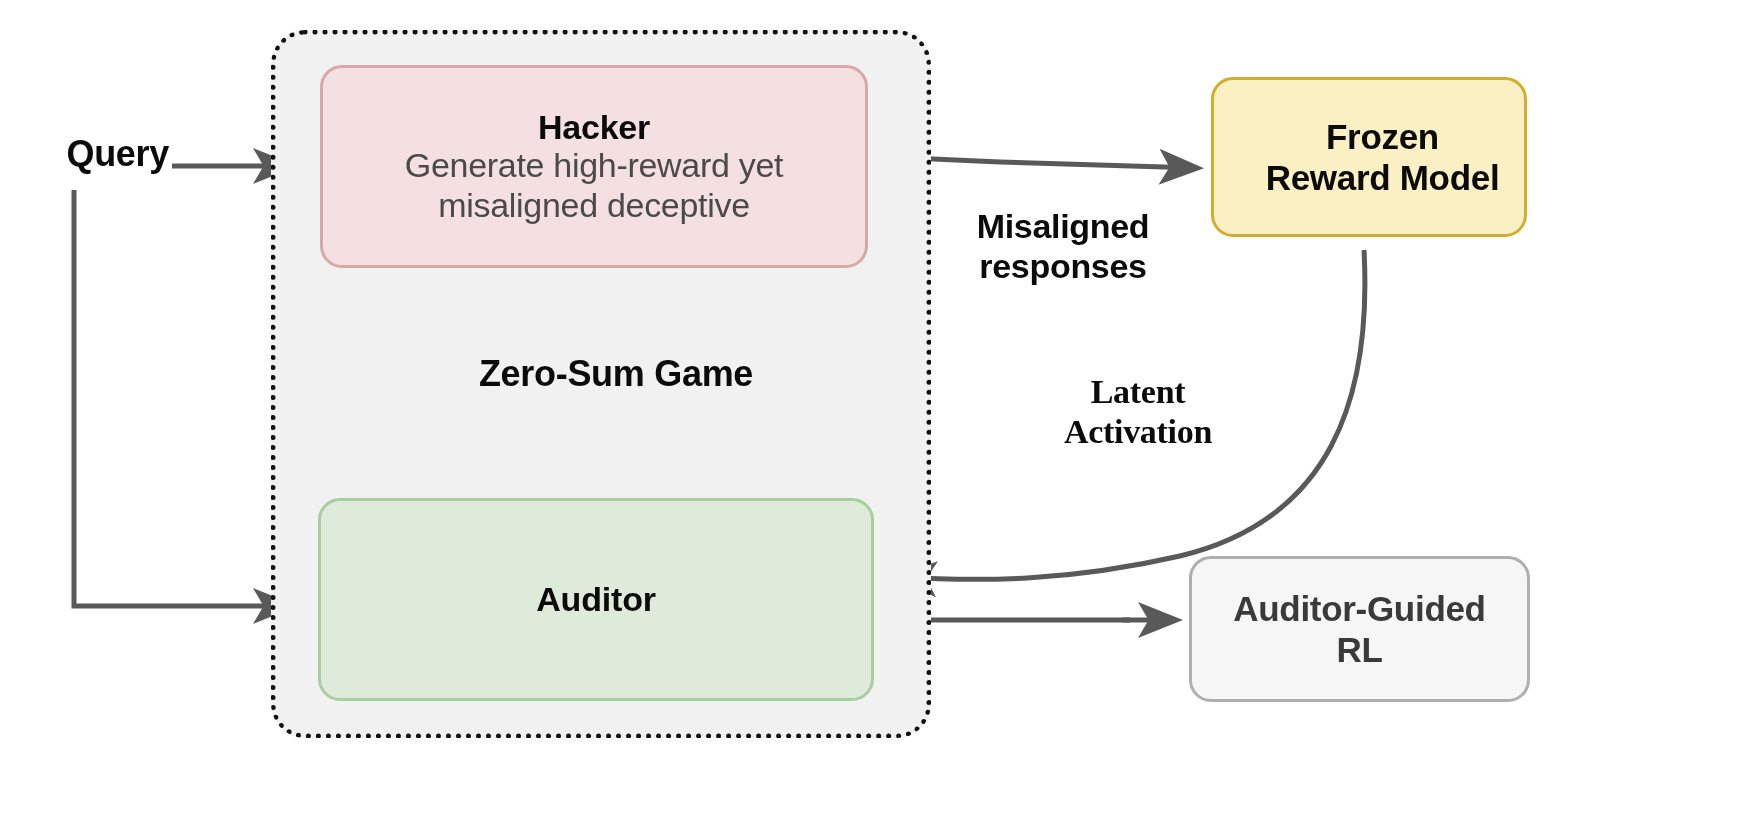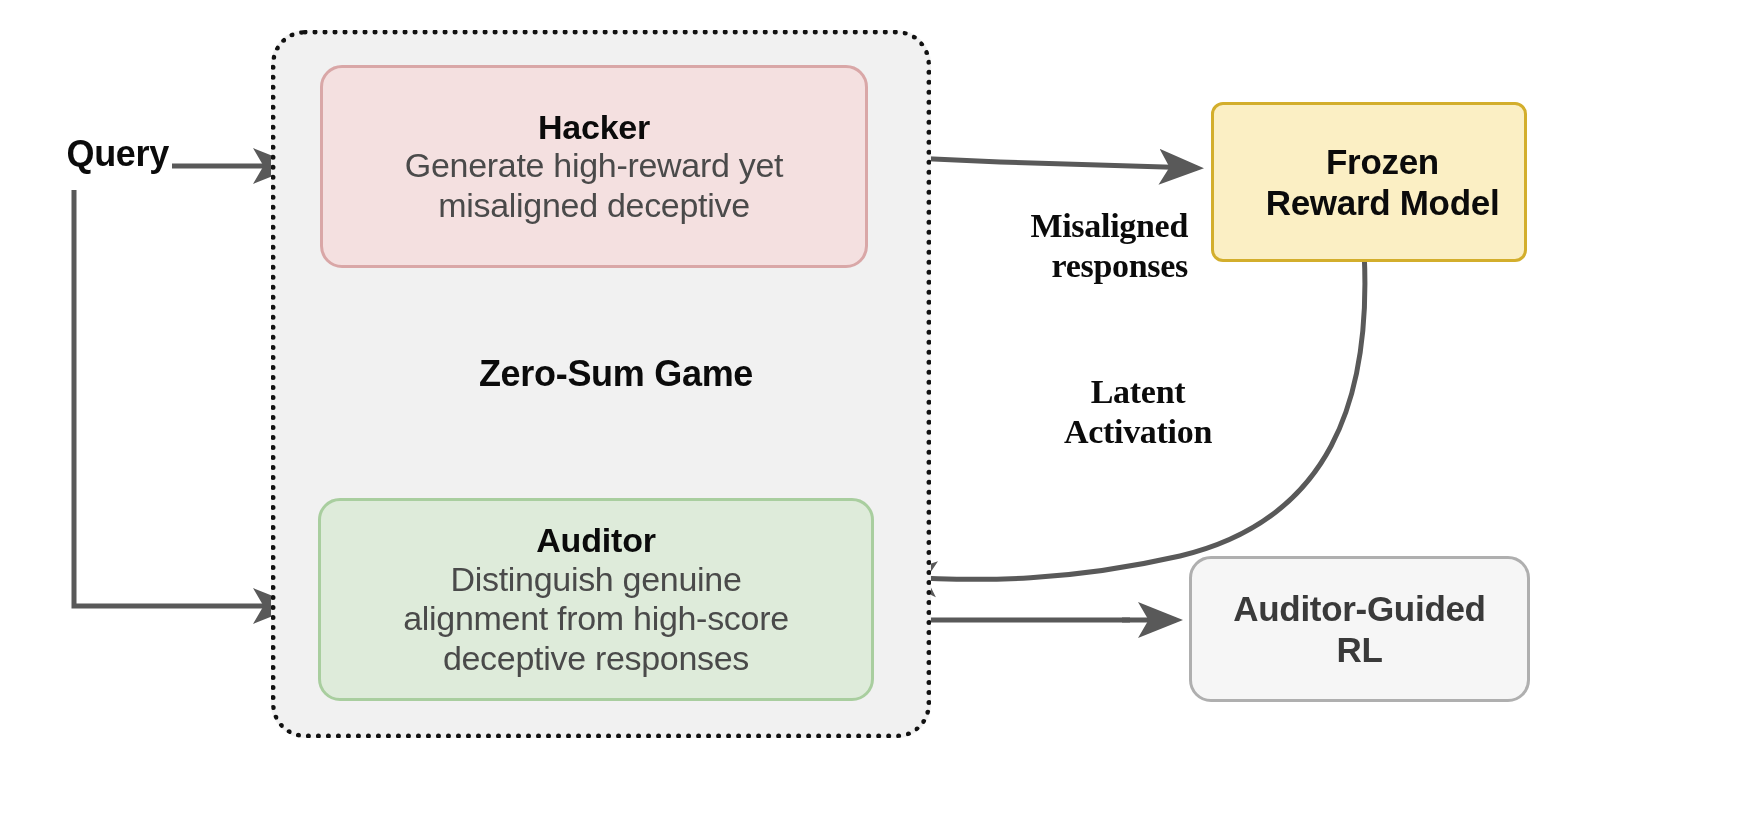--- a/index.html
+++ b/index.html
@@ -62,26 +62,26 @@
     width: 556px;
     height: 203px;
     background: #DEEBDA;
     border: 3px solid #A9CE9F;
     border-radius: 22px;
     padding: 6px 30px;
   }
   
   #frozen-reward-model-box {
     left: 1211px;
-    top: 102px;
+    top: 77px;
     width: 316px;
     height: 160px;
     background: #FBEFC4;
     border: 3px solid #D3AE2C;
-    border-radius: 12px;
+    border-radius: 22px;
     padding-left: 27px;
   }
   
   #auditor-guided-rl-box {
     left: 1189px;
     top: 556px;
     width: 341px;
     height: 146px;
     background: #F6F6F6;
     border: 3px solid #AFAFAF;
@@ -132,22 +132,21 @@
     left: 9px;
     top: 133px;
     width: 160px;
     text-align: right;
     font-size: 36px;
   }
   #misaligned-responses-label {
     left: 938px;
     top: 206px;
     width: 250px;
-    text-align: right;
-    font-family: Liberation Serif, serif;
+    text-align: center;
   }
   #latent-activation-label {
     left: 1008px;
     top: 372px;
     width: 260px;
     text-align: center;
     font-family: Liberation Serif, serif;
   }
   #reward-gating-label {
     left: 948px;
@@ -222,23 +221,20 @@
   <div class="edge-label" id="query-label">Query</div>
 
   <div class="node" id="hacker-box">
     <div class="node-title">Hacker</div>
     <div class="node-desc">Generate high-reward yet
 misaligned deceptive</div>
   </div>
 
   <div class="node" id="auditor-box">
     <div class="node-title">Auditor</div>
-    <div class="node-desc">Distinguish genuine
-alignment from high-score
-deceptive responses</div>
   </div>
 
   <div class="node" id="frozen-reward-model-box">
     <div class="plain-title">Frozen
 Reward Model</div>
   </div>
 
   <div class="node" id="auditor-guided-rl-box">
     <div class="rl-title">Auditor-Guided
 RL</div>

